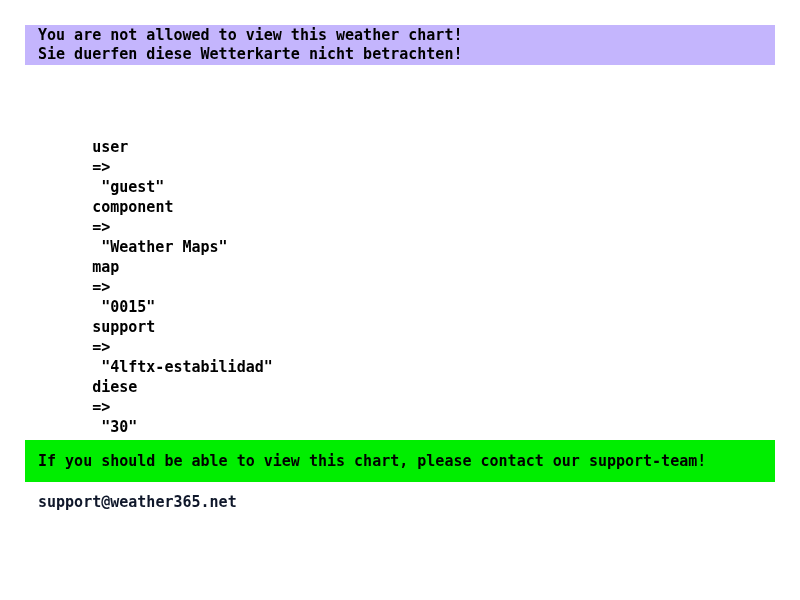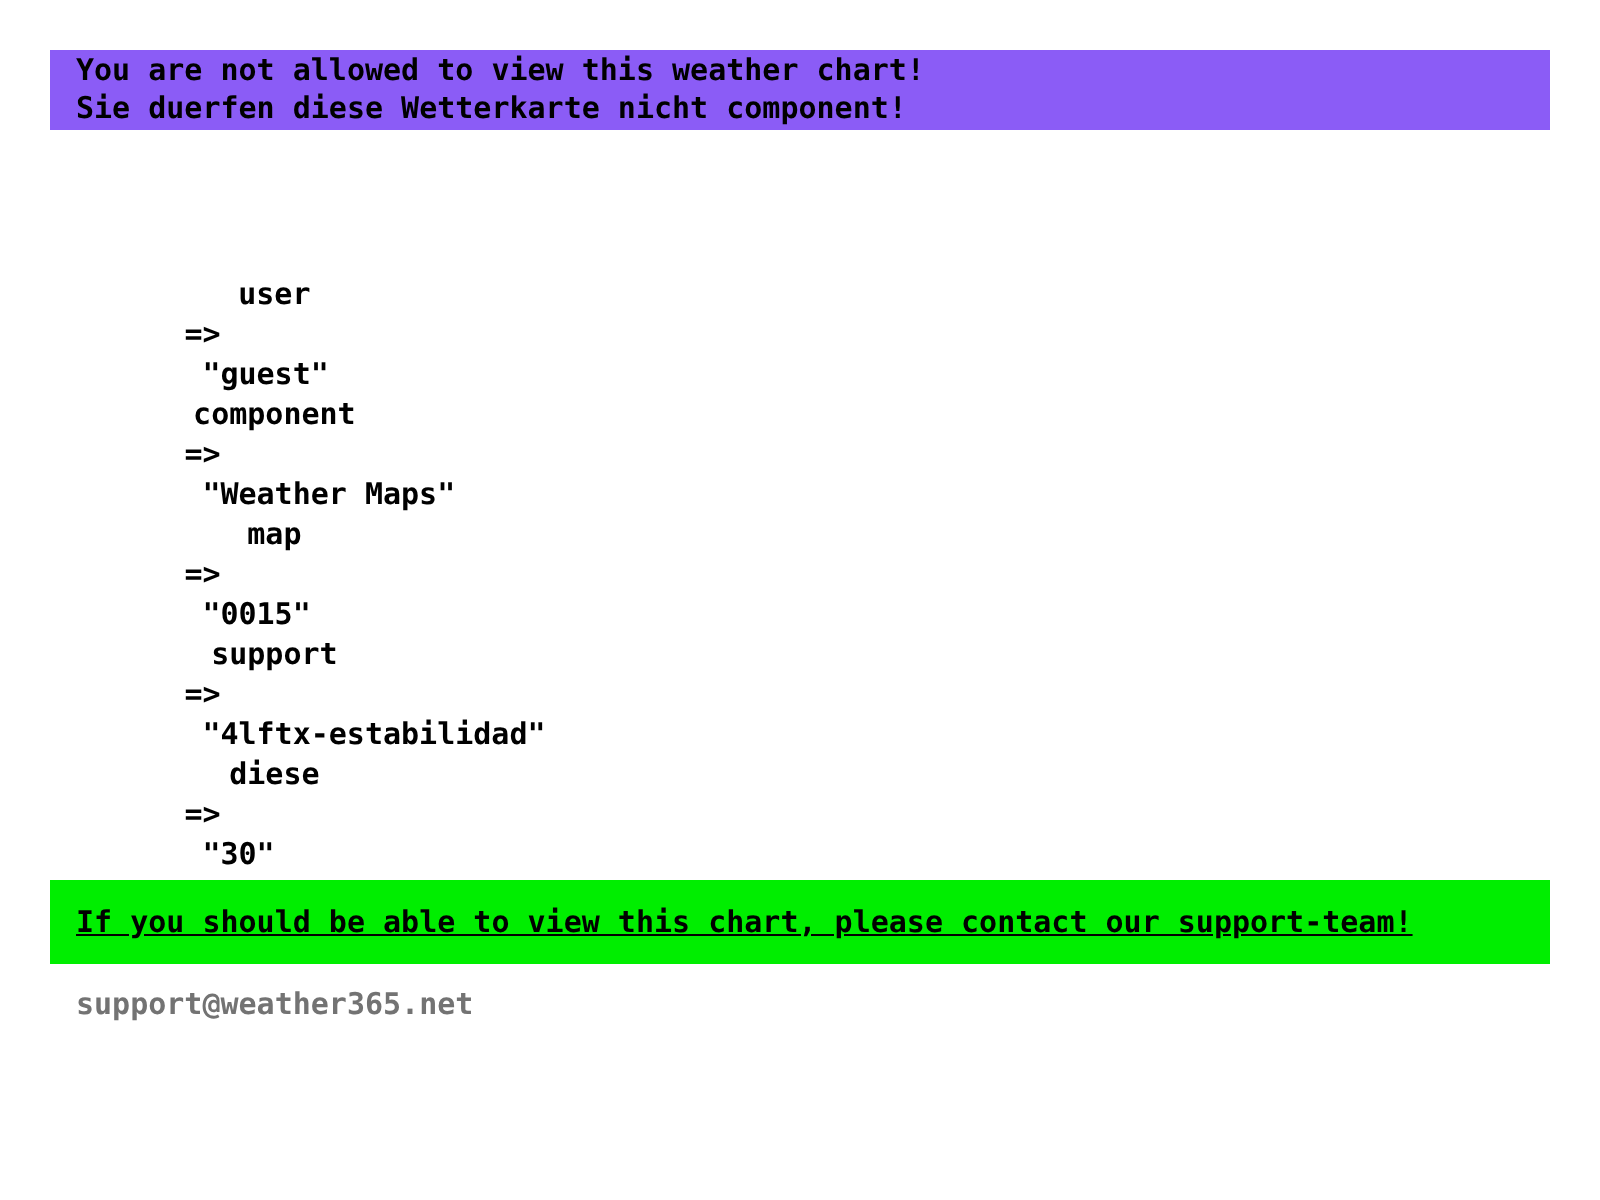--- a/index.html
+++ b/index.html
@@ -21,50 +21,50 @@
   .banner {
     width: 750px;
     padding-left: 13px;
     display: flex;
     flex-direction: column;
     justify-content: center;
     line-height: 19px;
     white-space: pre;
   }
   .banner.error { height: 40px; background: #ff0000; }
-  .banner.support { height: 42px; background: #00ee00; margin-top: 23px; text-decoration: underline; }
+  .banner.support { height: 42px; background: #00ee00; margin-top: 23px; }
   .kv-block {
     margin-top: 12px;
     padding-left: 13px;
     line-height: 20px;
     white-space: pre;
   }
   .kv-row { height: 20px; }
-  .kv-key { display: inline-block; width: 90px; text-align: center; }
+  .kv-key { display: inline-block; width: 90px; }
   .kv-arrow { display: inline-block; width: 18px; }
   .kv-value { margin-left: 9px; }
   .footer {
     margin-top: 10px;
     padding-left: 13px;
     padding-right: 5px;
     line-height: 20px;
     display: flex;
     justify-content: space-between;
     white-space: pre;
   }
-  .footer a { color: #737373; text-decoration: none; }
+  .footer a { color: #0f172a; text-decoration: none; }
 </style>
 </head>
 <body>
 
 <div class="page">
 
-  <div class="banner error" style="background-color: #8b5cf6;">
+  <div class="banner error" style="background-color: #c4b5fd;">
     <div>You are not allowed to view this weather chart!</div>
-    <div>Sie duerfen diese Wetterkarte nicht component!</div>
+    <div>Sie duerfen diese Wetterkarte nicht betrachten!</div>
   </div>
 
   <div class="kv-block">
     <div class="kv-row">
       <span class="kv-key">user</span>
       <span class="kv-arrow">=&gt;</span>
       <span class="kv-value">"guest"</span>
     </div>
     <div class="kv-row">
       <span class="kv-key">component</span>

